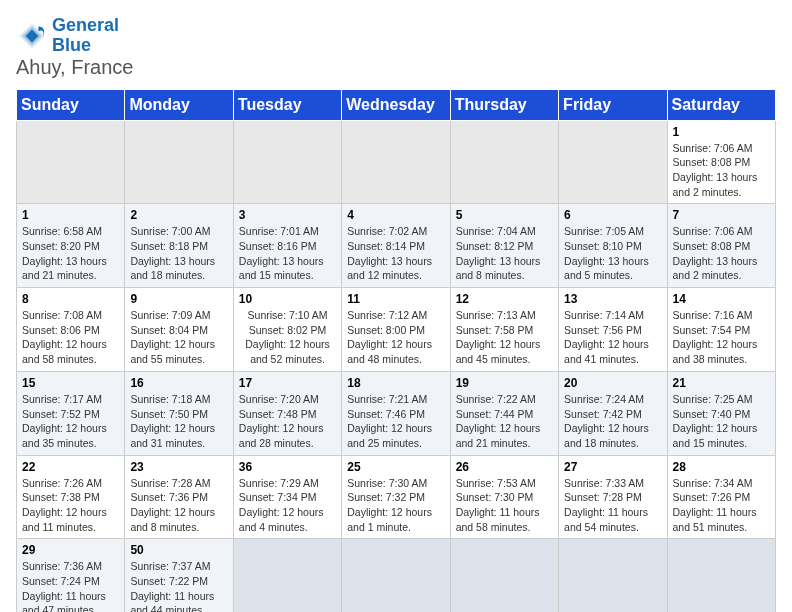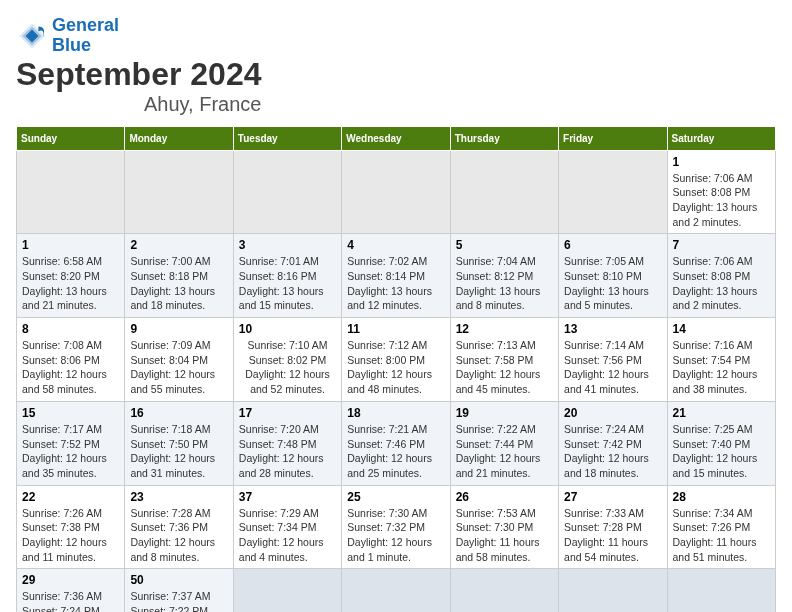--- a/index.html
+++ b/index.html
@@ -46,25 +46,25 @@
     .location {
       font-size: 20px;
       color: #555;
     }
     table {
       width: 100%;
       border-collapse: collapse;
       font-size: 11px;
     }
     thead tr th {
-      background: #4d7c0f;
+      background: #1d4ed8;
       color: #fff;
       padding: 6px 4px;
       text-align: left;
-      font-size: 10px;
+      font-size: 16px;
       font-weight: bold;
       border: 1px solid #fff;
     }
     tbody tr td {
       border: 1px solid #ccc;
       vertical-align: top;
       padding: 4px 5px;
       width: 14.28%;
       min-height: 70px;
       background: #fff;
@@ -100,21 +100,20 @@
       <polygon points="20,8 32,20 20,32 8,20" fill="#1a6eb5" opacity="0.3"></polygon>
       <polygon points="20,12 28,20 20,28 12,20" fill="#1a6eb5"></polygon>
       <path d="M28,14 Q36,10 34,22 Q38,8 28,8 Z" fill="#1a6eb5"></path>
     </svg>
     <div class="logo-text">
       <div><span>General</span></div>
       <div><span>Blue</span></div>
     </div>
   </div>
   <div class="title-block">
-    <div class="month-title">September 2024</div>
     <div class="location">Ahuy, France</div>
   </div>
 </div>
 
 <table>
   <thead>
     <tr>
     <th>Sunday</th>
         <th>Monday</th>
         <th>Tuesday</th>
@@ -278,21 +277,21 @@
 Sunset: 7:38 PM
 Daylight: 12 hours and 11 minutes.</div>
         </td>
         <td>
           <span class="day-num">23</span>
           <div class="day-detail" style="white-space: pre-line;">Sunrise: 7:28 AM
 Sunset: 7:36 PM
 Daylight: 12 hours and 8 minutes.</div>
         </td>
         <td>
-          <span class="day-num">37</span>
+          <span class="day-num">36</span>
           <div class="day-detail" style="white-space: pre-line;">Sunrise: 7:29 AM
 Sunset: 7:34 PM
 Daylight: 12 hours and 4 minutes.</div>
         </td>
         <td>
           <span class="day-num">25</span>
           <div class="day-detail" style="white-space: pre-line;">Sunrise: 7:30 AM
 Sunset: 7:32 PM
 Daylight: 12 hours and 1 minute.</div>
         </td>

